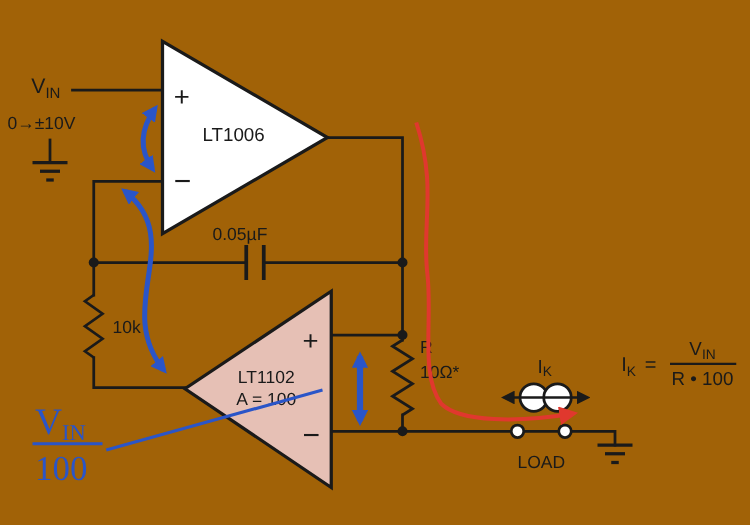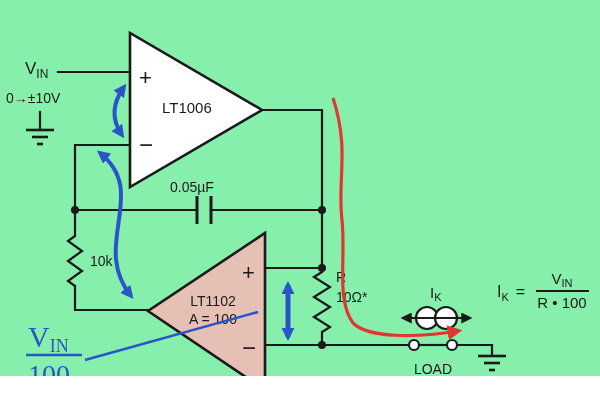--- a/index.html
+++ b/index.html
@@ -1,16 +1,16 @@
 <!DOCTYPE html>
 <html><head>
 <meta charset="utf-8">
 <style>
   html, body { margin: 0; padding: 0; background: #ffffff; }
-  .page { width: 600px; height: 376px; position: relative; background: #86efac; overflow: hidden; }
+  .page { width: 600px; height: 420px; position: relative; background: #a16207; overflow: hidden; }
   svg { display: block; }
   text { font-family: "Liberation Sans", sans-serif; fill: #1a1a1a; }
   .serif-blue { font-family: "Liberation Serif", serif; fill: #2a55c8; }
 </style>
 </head>
 <body>
 
 <div class="page">
 <svg width="600" height="420" viewBox="0 0 600 420" xmlns="http://www.w3.org/2000/svg">
   <defs>

